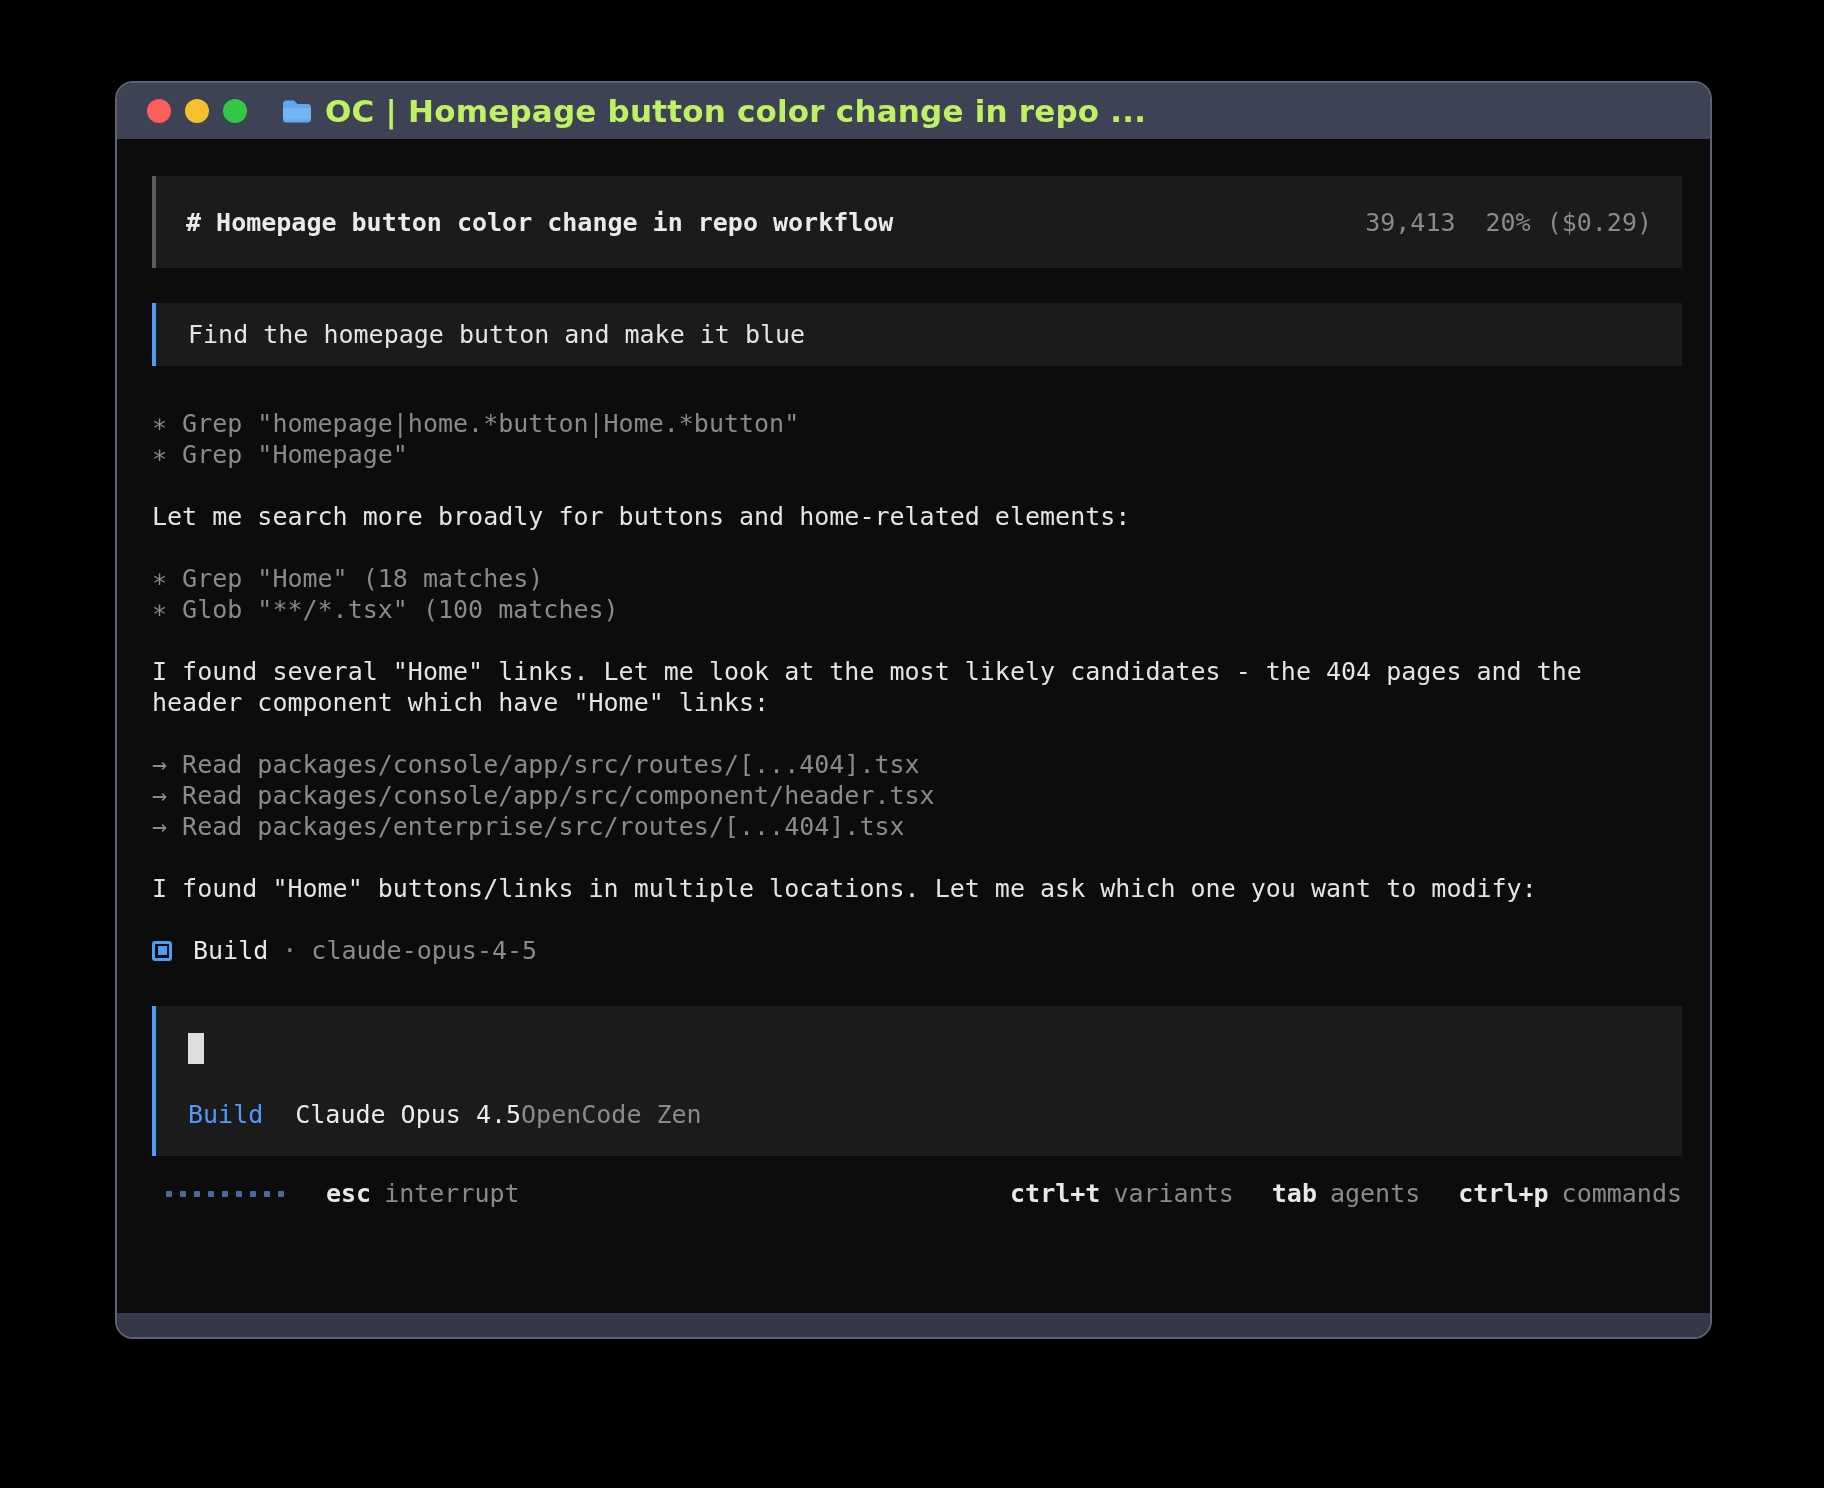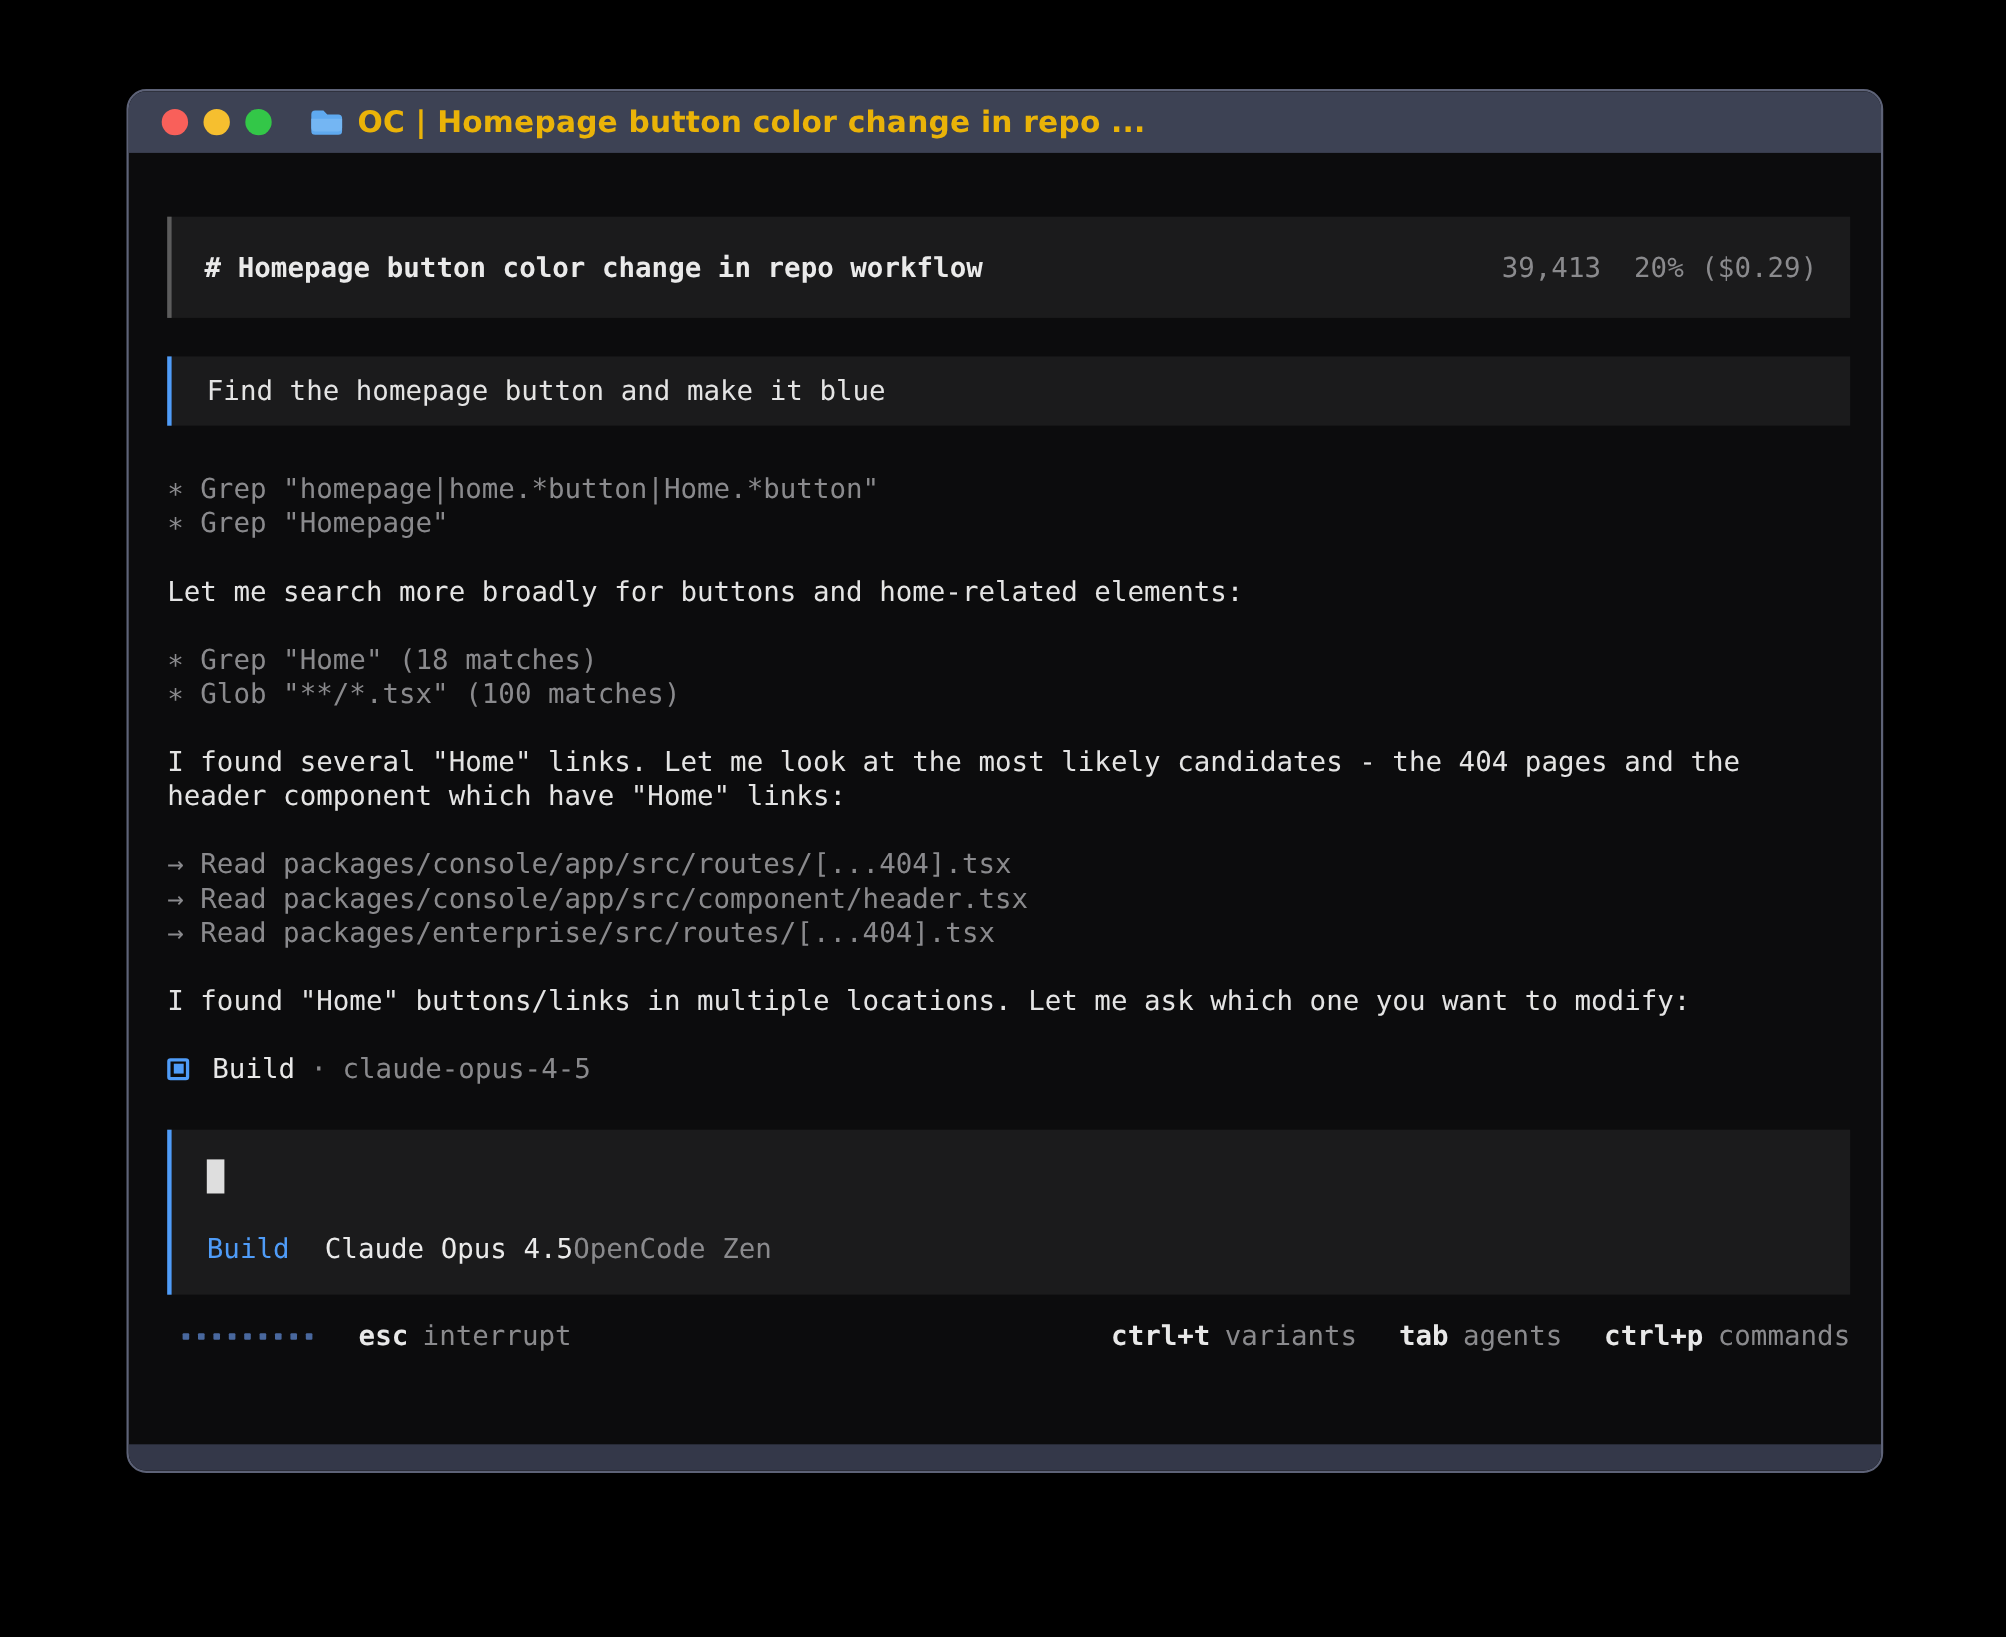--- a/index.html
+++ b/index.html
@@ -10,23 +10,23 @@
     background:#0c0c0d; border:2px solid #5d6277; border-radius:18px; overflow:hidden; }
 
   .titlebar { height:56px; background:#3d4254; display:flex; align-items:center; }
   .lights { display:flex; gap:14px; margin-left:30px; }
   .light { width:24px; height:24px; border-radius:50%; }
   .light.red { background:#f9605a; }
   .light.yellow { background:#f6bf2f; }
   .light.green { background:#33c748; }
   .folder-wrap { margin-left:34px; display:flex; align-items:center; }
   .title-text { margin-left:13px; font-family:"DejaVu Sans","Liberation Sans",sans-serif;
-    font-weight:bold; font-size:27px; color:#eab308; letter-spacing:0.2px; }
+    font-weight:bold; font-size:31px; color:#bef264; letter-spacing:0.2px; }
 
-  .content { padding:58px 28px 0 35px; }
+  .content { padding:37px 28px 0 35px; }
 
   .block { background:#1b1b1c; border-left:4px solid #5c5c5c; width:100%; }
 
   .header-block { height:92px; display:flex; align-items:center; justify-content:space-between;
     padding:0 30px; margin-bottom:35px; }
   .header-title { font-weight:bold; color:#eaeaea; font-size:25px; white-space:pre; }
   .header-stats { color:#8a8a8d; font-size:25px; display:flex; }
   .header-stats .tokens { margin-right:30px;margin-left:44px; }
   .header-stats .percent { margin-right:16px; }
 

